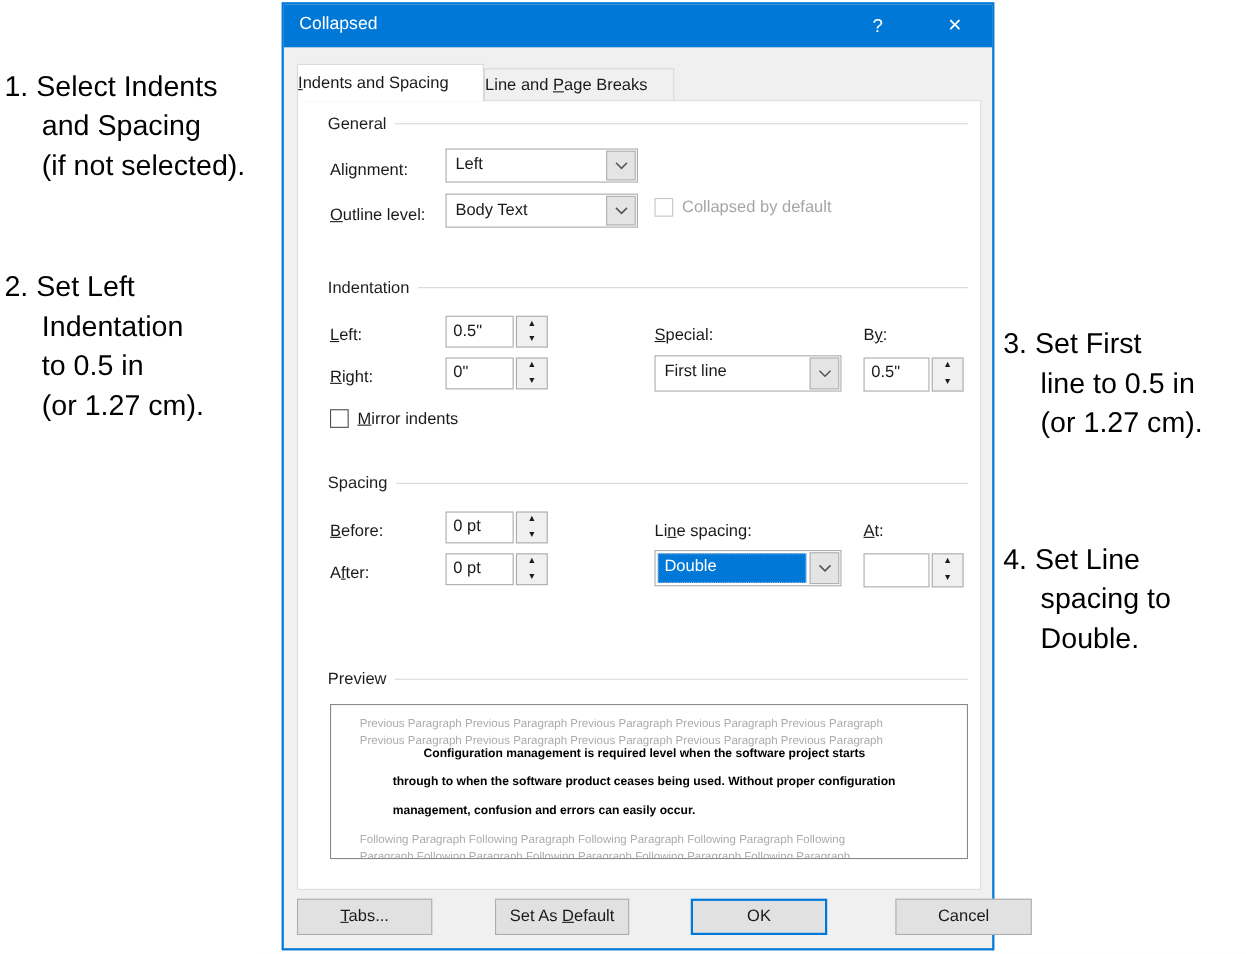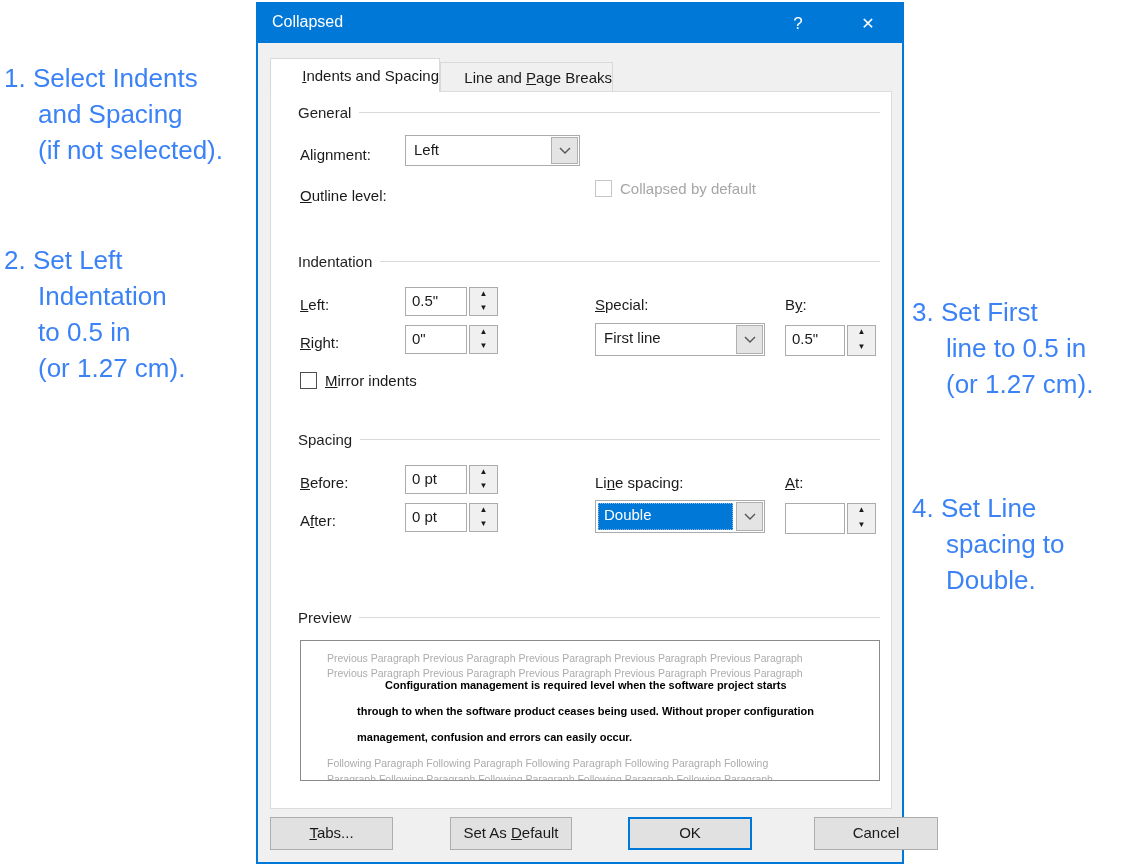--- a/index.html
+++ b/index.html
@@ -1,38 +1,38 @@
 <!DOCTYPE html>
 <html><head>
 <meta charset="utf-8">
 <style>
   * { margin:0; padding:0; box-sizing:border-box; }
   html,body { width:1133px; height:867px; background:#fff; overflow:hidden;
               font-family:"Liberation Sans", sans-serif; }
   .stage { position:relative; width:1133px; height:867px; }
 
   
-  .ann { position:absolute; font-size:26px; line-height:36px; color:#3b82f6;
+  .ann { position:absolute; font-size:26px; line-height:36px; color:#000000;
          white-space:pre-line; padding-left:34px; text-indent:-34px; width:260px; }
 
   
   .dialog { position:absolute; left:256px; top:2px; width:648px; height:862px;
             background:#f0f0f0; border:2px solid #0078d7; }
   .titlebar { position:absolute; left:0; top:0; width:644px; height:39px;
               background:#0078d7; color:#fff; }
   .title-text { position:absolute; left:14px; top:9px; font-size:16px; }
   .cap-btn { position:absolute; top:0; height:39px; width:40px; text-align:center;
              line-height:39px; color:#fff; font-size:17px; cursor:default; }
   .cap-help { left:520px; }
   .cap-close { left:590px; font-size:16px; }
 
   .page { position:absolute; left:12px; top:87px; width:622px; height:718px;
           background:#fff; border:1px solid #dcdcdc; z-index:1; }
 
-  .tab { position:absolute; font-size:15px; text-align:right; color:#1a1a1a; }
+  .tab { position:absolute; font-size:15px; text-align:left; color:#1a1a1a; }
   .tab-active { left:12px; top:54px; width:170px; height:34px; line-height:33px;
                 background:#fff; border:1px solid #d9d9d9; border-bottom:none; z-index:2; }
   .tab-inactive { left:182px; top:58px; width:173px; height:30px; line-height:29px;
                   background:#f0f0f0; border:1px solid #d9d9d9; z-index:0; }
 
   .ctl { position:absolute; z-index:3; }
   .group-header { display:flex; align-items:center; width:582px; left:40px; }
   .group-header .gh-label { font-size:15px; color:#1f1f1f; padding-right:8px; }
   .group-header .gh-line { flex:1; height:1px; background:#d9d9d9; }
 
@@ -114,20 +114,28 @@
     <div class="ctl combo" style="left:147px; top:131px; width:175px;">
       <span class="combo-val">Left</span>
       <span class="combo-btn">
         <svg width="12" height="8" viewBox="0 0 12 8">
             <path d="M1 1 L6 6 L11 1" stroke="#555" stroke-width="1.4" fill="none"></path>
           </svg>
       </span>
     </div>
 
     <span class="ctl lbl" style="left:42px; top:183px;"><u>O</u>utline level:</span>
+    <div class="ctl combo" style="left:147px; top:172px; width:175px;">
+      <span class="combo-val">Body Text</span>
+      <span class="combo-btn">
+        <svg width="12" height="8" viewBox="0 0 12 8">
+            <path d="M1 1 L6 6 L11 1" stroke="#555" stroke-width="1.4" fill="none"></path>
+          </svg>
+      </span>
+    </div>
 
     <div class="ctl check disabled" style="left:337px; top:176px;">
       <span class="check-box"></span>
       <span class="check-label">Collapsed by default</span>
     </div>
 
     <div class="ctl group-header" style="top:249px;">
       <span class="gh-label">Indentation</span>
       <span class="gh-line"></span>
     </div>

